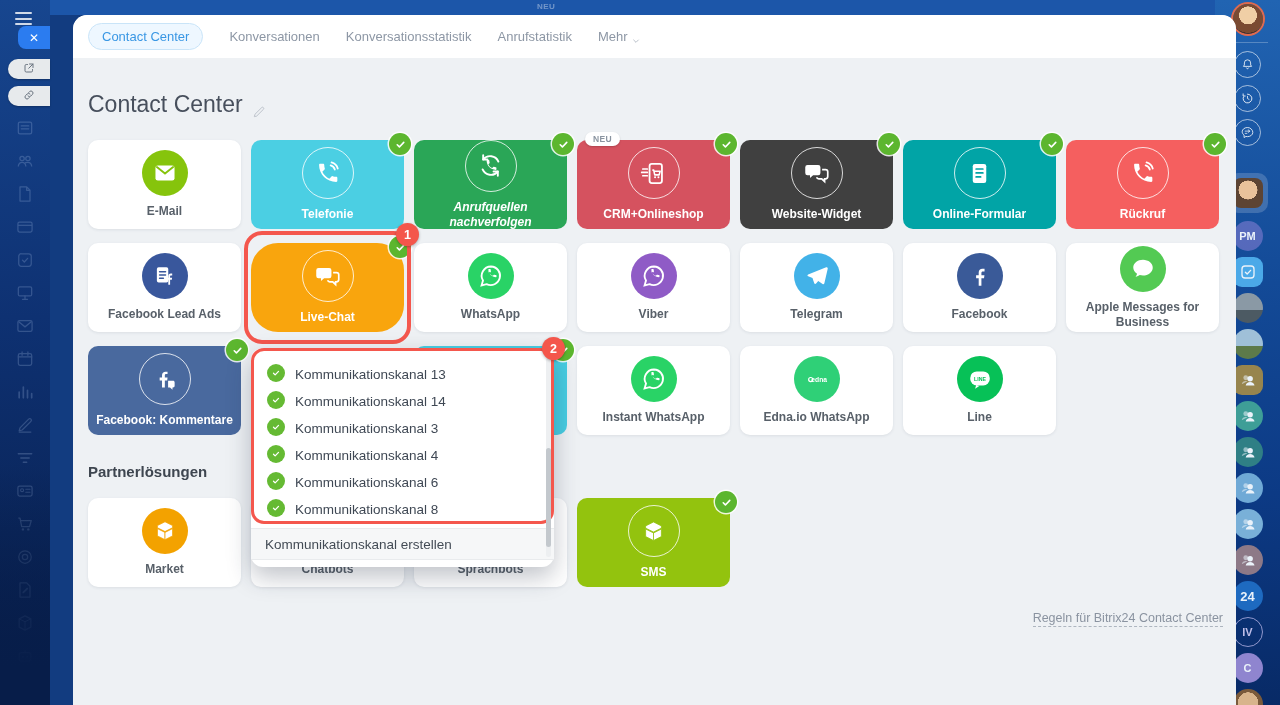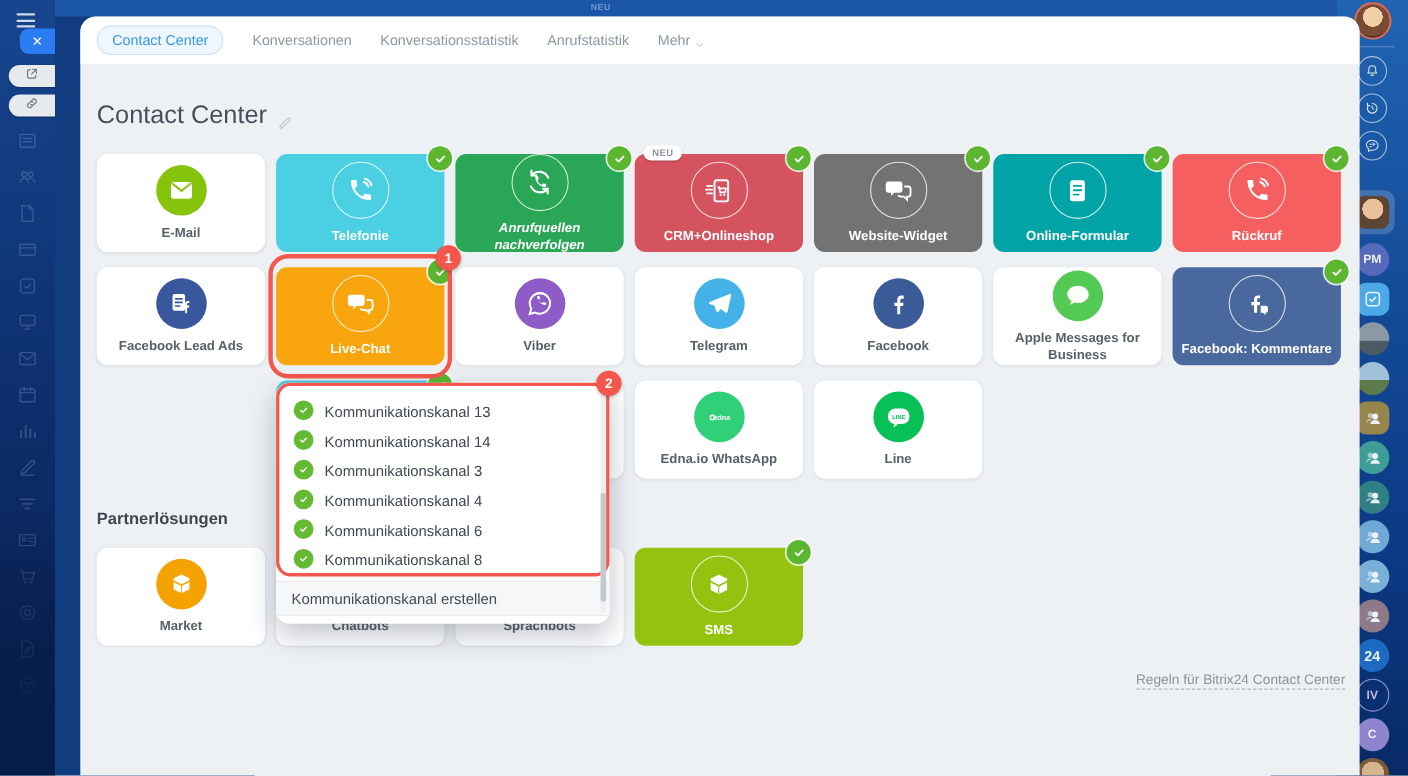--- a/index.html
+++ b/index.html
@@ -285,21 +285,21 @@
           </svg>
         </span>
         <div class="lbl">CRM+Onlineshop</div>
         <span class="check-badge">
           <svg viewBox="0 0 24 24" xmlns="http://www.w3.org/2000/svg">
             <path d="M6 12.5l4 4 8-8.5" fill="none" stroke="#fff" stroke-width="3" stroke-linecap="round" stroke-linejoin="round"></path>
           </svg>
         </span>
         <span class="neu-pill">NEU</span>
       </div>
-      <div class="tile t-colored" style="background: #737373;">
+      <div class="tile t-colored" style="background: #404040;">
         <span class="ring" style="--tile: #f9a800;">
           <svg viewBox="0 0 24 24" xmlns="http://www.w3.org/2000/svg">
             <path d="M4 4.5h9.5a2 2 0 012 2v5a2 2 0 01-2 2H9l-2.8 2.6V13.5H4a2 2 0 01-2-2v-5a2 2 0 012-2z" fill="currentColor"></path>
             <path d="M17 8.5h3a2 2 0 012 2v4.2a2 2 0 01-2 2h-.8v2.4l-2.6-2.4H14a2 2 0 01-1.9-1.4" fill="none" stroke="currentColor" stroke-width="1.5"></path>
           </svg>
         </span>
         <div class="lbl">Website-Widget</div>
         <span class="check-badge">
           <svg viewBox="0 0 24 24" xmlns="http://www.w3.org/2000/svg">
             <path d="M6 12.5l4 4 8-8.5" fill="none" stroke="#fff" stroke-width="3" stroke-linecap="round" stroke-linejoin="round"></path>
@@ -337,33 +337,42 @@
       <div class="tile t-white">
         <span class="circ" style="background: rgb(57, 87, 156); --tile: #39579c;">
           <svg viewBox="0 0 24 24" xmlns="http://www.w3.org/2000/svg">
             <rect x="4.5" y="4" width="10.5" height="14" rx="1.6" fill="currentColor"></rect>
             <path d="M7 8h5.5M7 11h5.5M7 14h3.5" stroke="var(--tile,#39579c)" stroke-width="1.4" stroke-linecap="round"></path>
             <path d="M16.7 20v-4.6h1.6l.25-1.8h-1.85v-1.2c0-.5.2-.9 1-.9h.95V9.8c-.2 0-.75-.06-1.35-.06-1.35 0-2.25.8-2.25 2.3v1.56h-1.6v1.8h1.6V20h1.65z" fill="currentColor"></path>
           </svg>
         </span>
         <div class="lbl">Facebook Lead Ads</div>
       </div>
-      <div class="tile t-colored" style="background: rgb(249, 165, 13);">
+      <div class="tile t-colored" style="background: rgb(249, 165, 13); border-radius: 27px;">
         <span class="ring" style="--tile: #f9a50d;">
           <svg viewBox="0 0 24 24" xmlns="http://www.w3.org/2000/svg">
             <path d="M4 4.5h9.5a2 2 0 012 2v5a2 2 0 01-2 2H9l-2.8 2.6V13.5H4a2 2 0 01-2-2v-5a2 2 0 012-2z" fill="currentColor"></path>
             <path d="M17 8.5h3a2 2 0 012 2v4.2a2 2 0 01-2 2h-.8v2.4l-2.6-2.4H14a2 2 0 01-1.9-1.4" fill="none" stroke="currentColor" stroke-width="1.5"></path>
           </svg>
         </span>
         <div class="lbl">Live-Chat</div>
         <span class="check-badge">
           <svg viewBox="0 0 24 24" xmlns="http://www.w3.org/2000/svg">
             <path d="M6 12.5l4 4 8-8.5" fill="none" stroke="#fff" stroke-width="3" stroke-linecap="round" stroke-linejoin="round"></path>
           </svg>
         </span>
+      </div>
+      <div class="tile t-white">
+        <span class="circ" style="background: rgb(41, 211, 102); --tile: #29d366;">
+          <svg viewBox="0 0 24 24" xmlns="http://www.w3.org/2000/svg">
+            <path d="M12 3.2a8.6 8.6 0 00-7.4 13L3.3 20.7l4.6-1.2A8.6 8.6 0 1012 3.2z" fill="none" stroke="currentColor" stroke-width="1.7"></path>
+            <path d="M9.3 7.3c.5 1.8 2.3 3.7 4.3 4.5l1.1-.95c.12-.1.3-.14.45-.08.45.17.95.26 1.5.26.23 0 .42.19.42.42v1.3c0 .23-.19.42-.42.42-3.9 0-7.1-3.2-7.1-7.1 0-.23.19-.42.42-.42h1.3c.23 0 .42.19.42.42 0 .55.09 1.05.26 1.5.06.15.02.33-.08.45l-.65.75z" fill="currentColor"></path>
+          </svg>
+        </span>
+        <div class="lbl">WhatsApp</div>
       </div>
       <div class="tile t-white">
         <span class="circ" style="background: rgb(143, 91, 198); --tile: #8f5bc6;">
           <svg viewBox="0 0 24 24" xmlns="http://www.w3.org/2000/svg">
             <path d="M12 3.2a8.6 8.6 0 00-7.4 13L3.3 20.7l4.6-1.2A8.6 8.6 0 1012 3.2z" fill="none" stroke="currentColor" stroke-width="1.7"></path>
             <path d="M9.3 7.3c.5 1.8 2.3 3.7 4.3 4.5l1.1-.95c.12-.1.3-.14.45-.08.45.17.95.26 1.5.26.23 0 .42.19.42.42v1.3c0 .23-.19.42-.42.42-3.9 0-7.1-3.2-7.1-7.1 0-.23.19-.42.42-.42h1.3c.23 0 .42.19.42.42 0 .55.09 1.05.26 1.5.06.15.02.33-.08.45l-.65.75z" fill="currentColor"></path>
           </svg>
         </span>
         <div class="lbl">Viber</div>
       </div>

